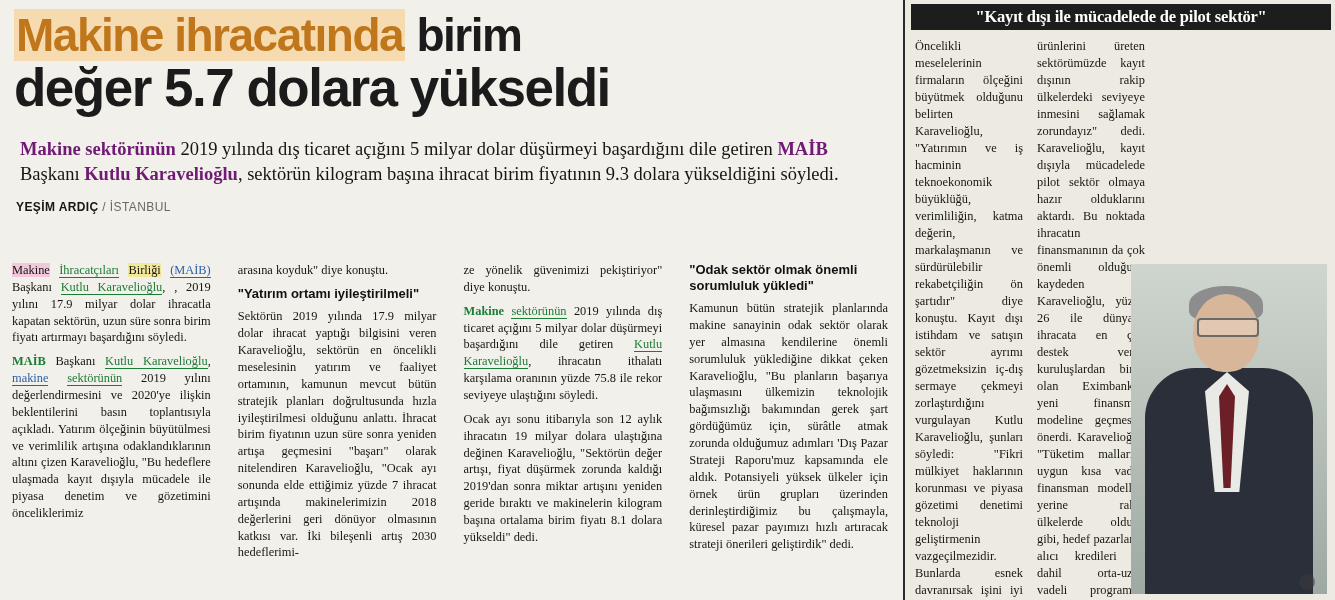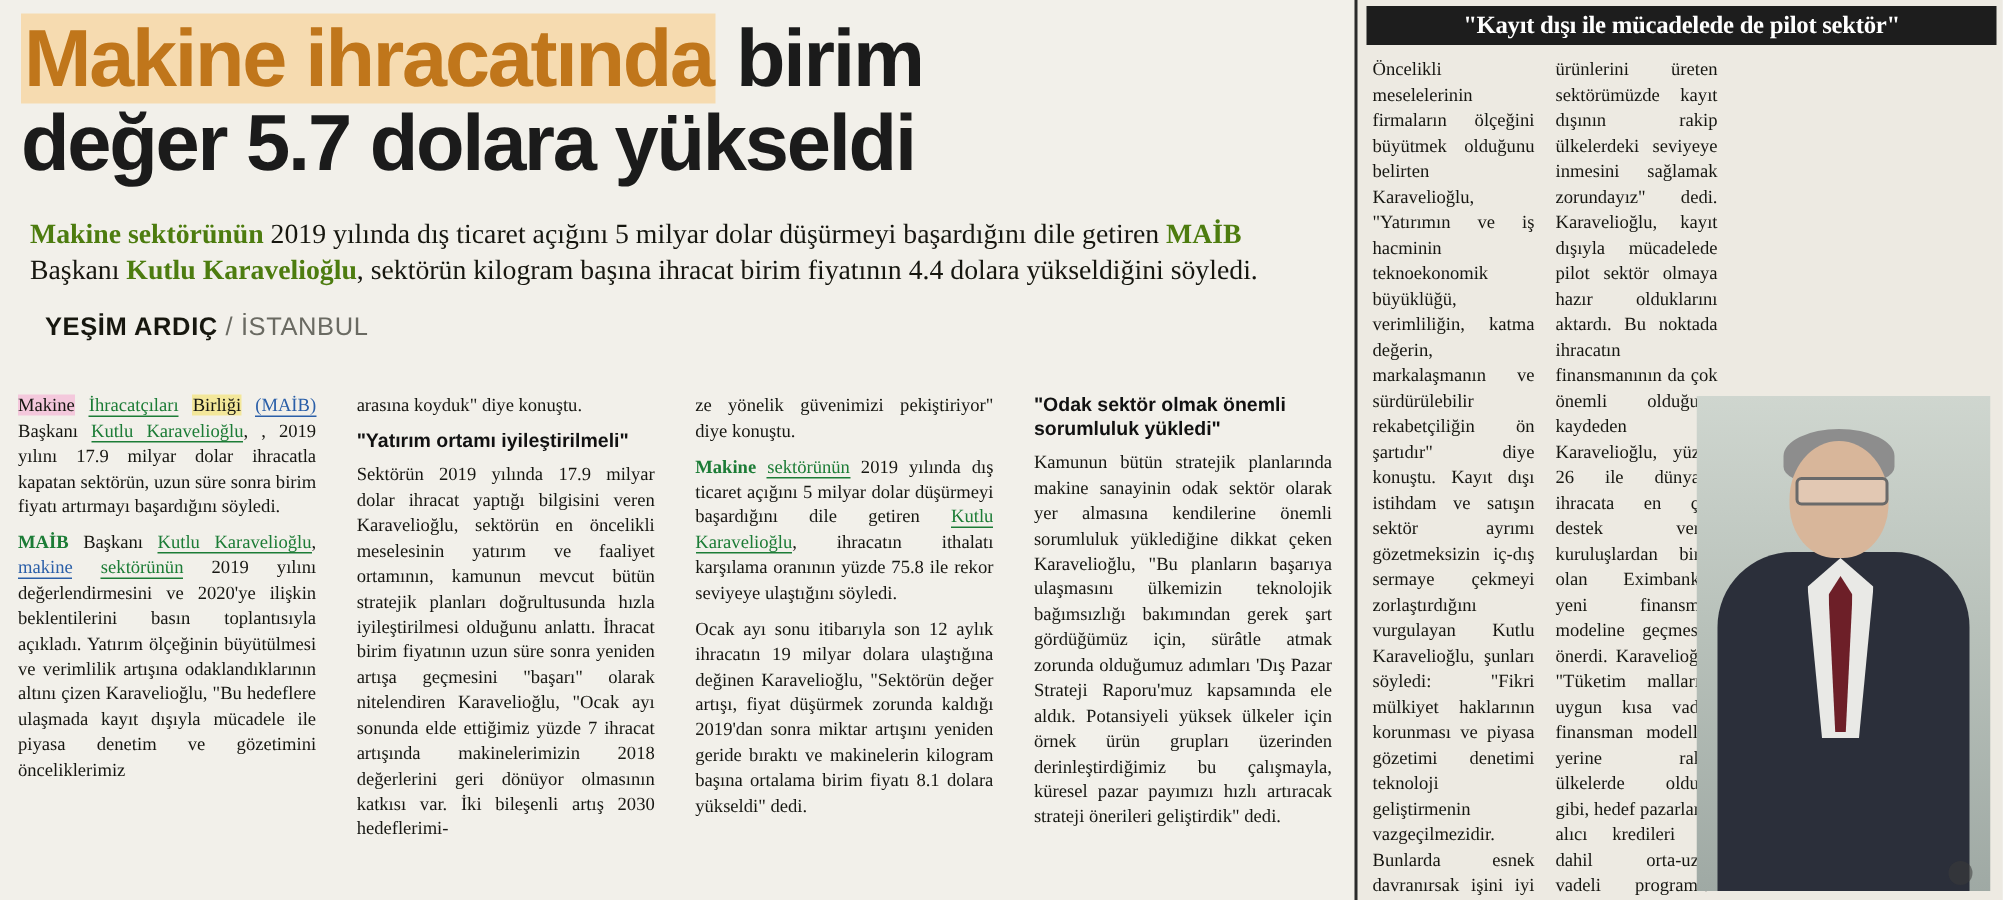--- a/index.html
+++ b/index.html
@@ -32,21 +32,21 @@
   }
   .headline {
     font-family: "Liberation Sans", sans-serif;
     font-weight: bold;
     color: #1b1b1b;
     letter-spacing: -1.5px;
     line-height: 0.94;
   }
   .headline .l1 {
     display: block;
-    font-size: 54px;
+    font-size: 46px;
     margin: 14px 0 0 8px;
     white-space: nowrap;
   }
   .headline .l2 {
     display: block;
     font-size: 53px;
     margin: 6px 0 0 8px;
     white-space: nowrap;
   }
   .hl-orange {
@@ -58,27 +58,27 @@
     color: #1b1b1b;
   }
   .deck {
     margin: 24px 12px 8px 14px;
     font-family: "Liberation Serif", serif;
     font-size: 18.5px;
     line-height: 1.33;
     color: #16160f;
   }
   .deck .g {
-    color: #4d7c0f;
+    color: #701a75;
     font-weight: bold;
   }
   .byline {
-    margin: 14px 0 6px 24px;
+    margin: 14px 0 6px 10px;
     font-family: "Liberation Sans", sans-serif;
-    font-size: 17px;
+    font-size: 12px;
     letter-spacing: 0.4px;
   }
   .byline .nm {
     font-weight: bold;
     color: #17170f;
   }
   .byline .city {
     color: #6a6a62;
   }
   .cols {
@@ -254,21 +254,21 @@
   <div class="main-col">
 
     <div class="headline">
       <span class="l1">
         <span class="hl-orange">Makine ihracatında</span><span class="hl-plain"> birim</span>
       </span>
       <span class="l2 hl-plain">değer 5.7 dolara yükseldi</span>
     </div>
 
     <div class="deck">
-      <span class="g">Makine sektörünün</span><span> 2019 yılında dış ticaret açığını 5 milyar dolar düşürmeyi başardığını dile getiren </span><span class="g">MAİB</span><span> Başkanı </span><span class="g">Kutlu Karavelioğlu</span><span>, sektörün kilogram başına ihracat birim fiyatının 4.4 dolara yükseldiğini söyledi.</span>
+      <span class="g">Makine sektörünün</span><span> 2019 yılında dış ticaret açığını 5 milyar dolar düşürmeyi başardığını dile getiren </span><span class="g">MAİB</span><span> Başkanı </span><span class="g">Kutlu Karavelioğlu</span><span>, sektörün kilogram başına ihracat birim fiyatının 9.3 dolara yükseldiğini söyledi.</span>
     </div>
 
     <div class="byline">
       <span class="nm">YEŞİM ARDIÇ</span><span class="city"> / </span><span class="city">İSTANBUL</span>
     </div>
 
     <div class="cols">
 
       <div class="col">
         <p><span class="hi-pink">Makine</span> <span class="u-green">İhracatçıları</span> <span class="hi-yellow">Birliği</span> <span class="u-blue">(MAİB)</span> Başkanı <span class="u-green">Kutlu Karavelioğlu</span>, , 2019 yılını 17.9 milyar dolar ihracatla kapatan sektörün, uzun süre sonra birim fiyatı artırmayı başardığını söyledi.</p>

